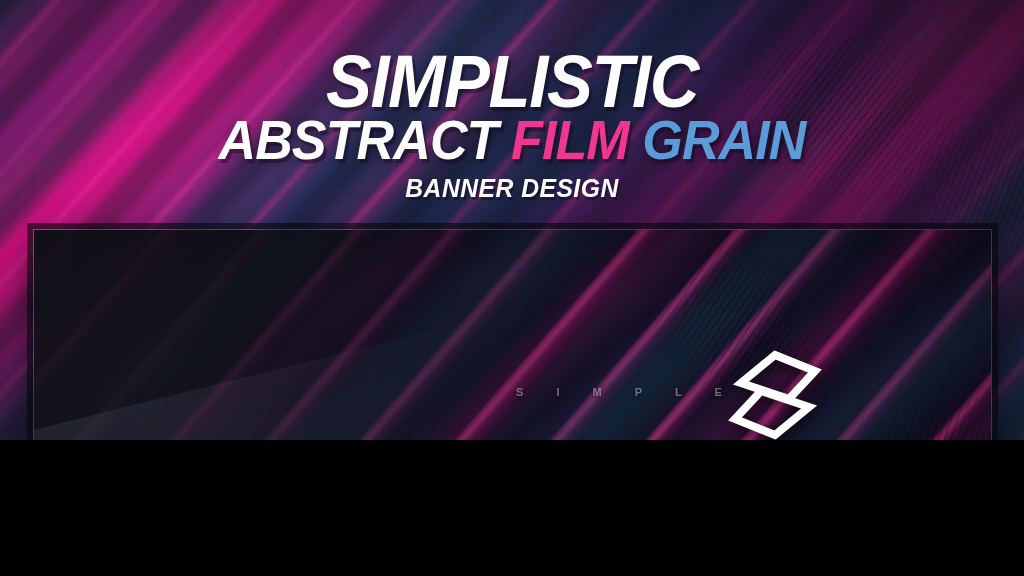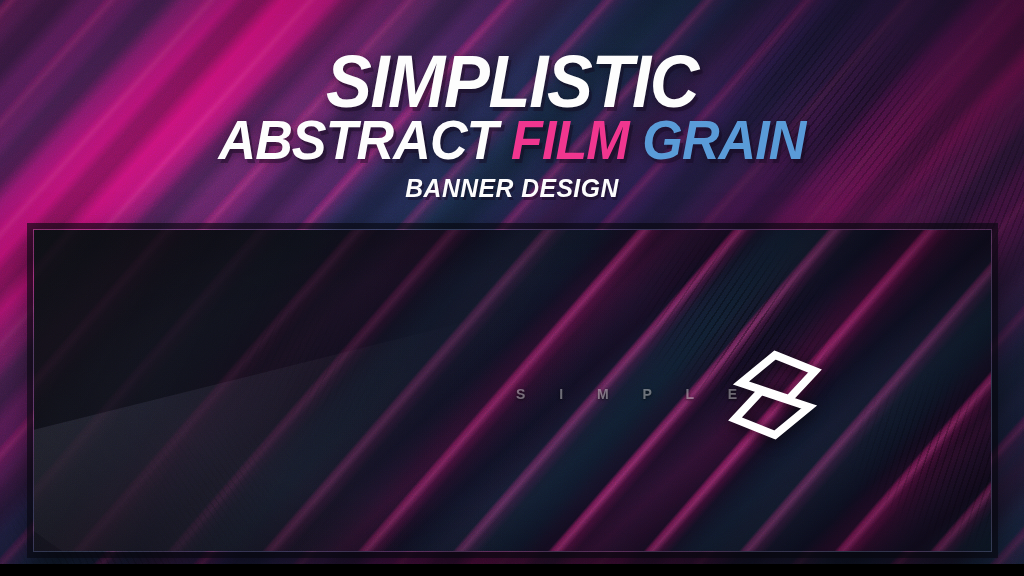--- a/index.html
+++ b/index.html
@@ -1,19 +1,19 @@
 <!DOCTYPE html>
 <html><head>
 <meta charset="utf-8">
 <style>
   html,body{margin:0;padding:0;background:#000;}
   body{width:1024px;height:576px;overflow:hidden;
        font-family:"Liberation Sans",sans-serif;}
 
-  #stage{position:relative;width:1024px;height:564px;overflow:hidden;
+  #stage{position:relative;width:1024px;height:440px;overflow:hidden;
          background:#1d1230;}
 
   
   .layer{position:absolute;inset:-40%;pointer-events:none;}
 
   .bg-base{
     background:
       linear-gradient(135deg,
         #e8157d 0%,  #c0176f 4%,  #6d2a63 9%,  #3b2a55 14%,
         #2d2448 19%, #52285e 24%, #8e1f76 28%, #d9167f 32%,
@@ -174,21 +174,21 @@
   }
   .b-vig{
     position:absolute;inset:0;
     background:radial-gradient(ellipse 80% 86% at 46% 50%,
       rgba(0,0,0,0) 40%, rgba(0,0,0,.45) 100%);
   }
 
   
   .banner-word{
     position:absolute;left:516px;top:386px;
-    font-size:14px;font-weight:700;letter-spacing:15px;
+    font-size:11px;font-weight:700;letter-spacing:15px;
     color:rgba(255,255,255,.40);
     text-shadow:0 1px 3px rgba(0,0,0,.6);
     z-index:9;white-space:nowrap;
   }
   .banner-logo{
     position:absolute;left:727px;top:349px;width:96px;height:92px;z-index:9;
     filter:drop-shadow(0 3px 7px rgba(0,0,0,.55));
   }
 </style>
 </head>

